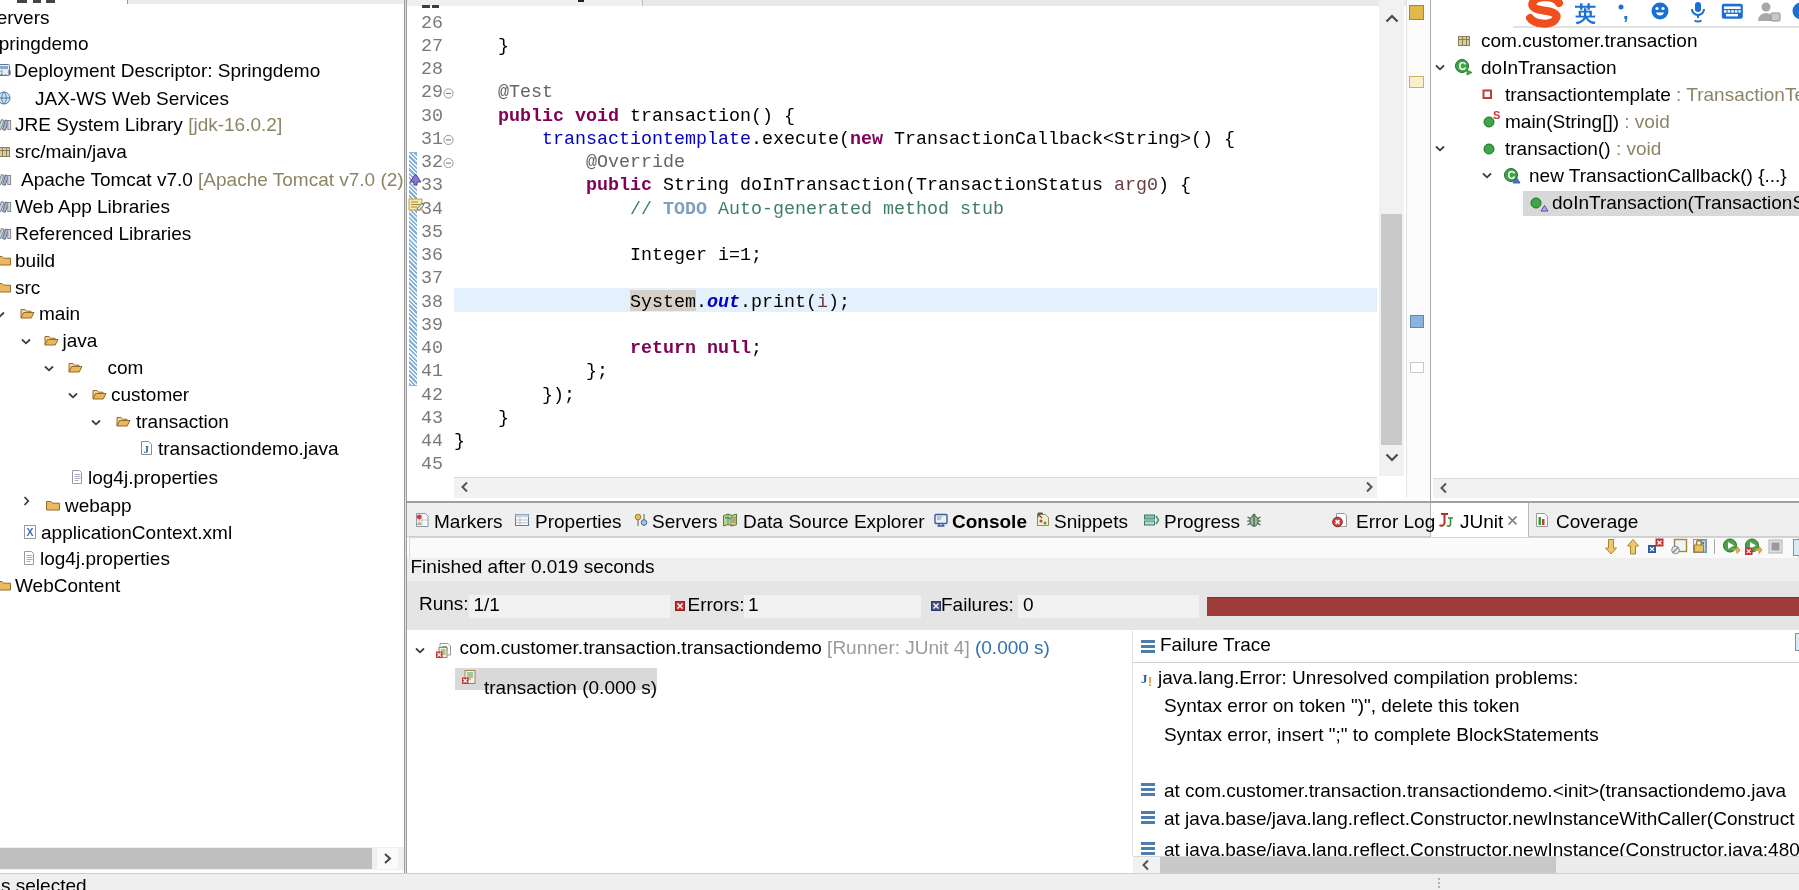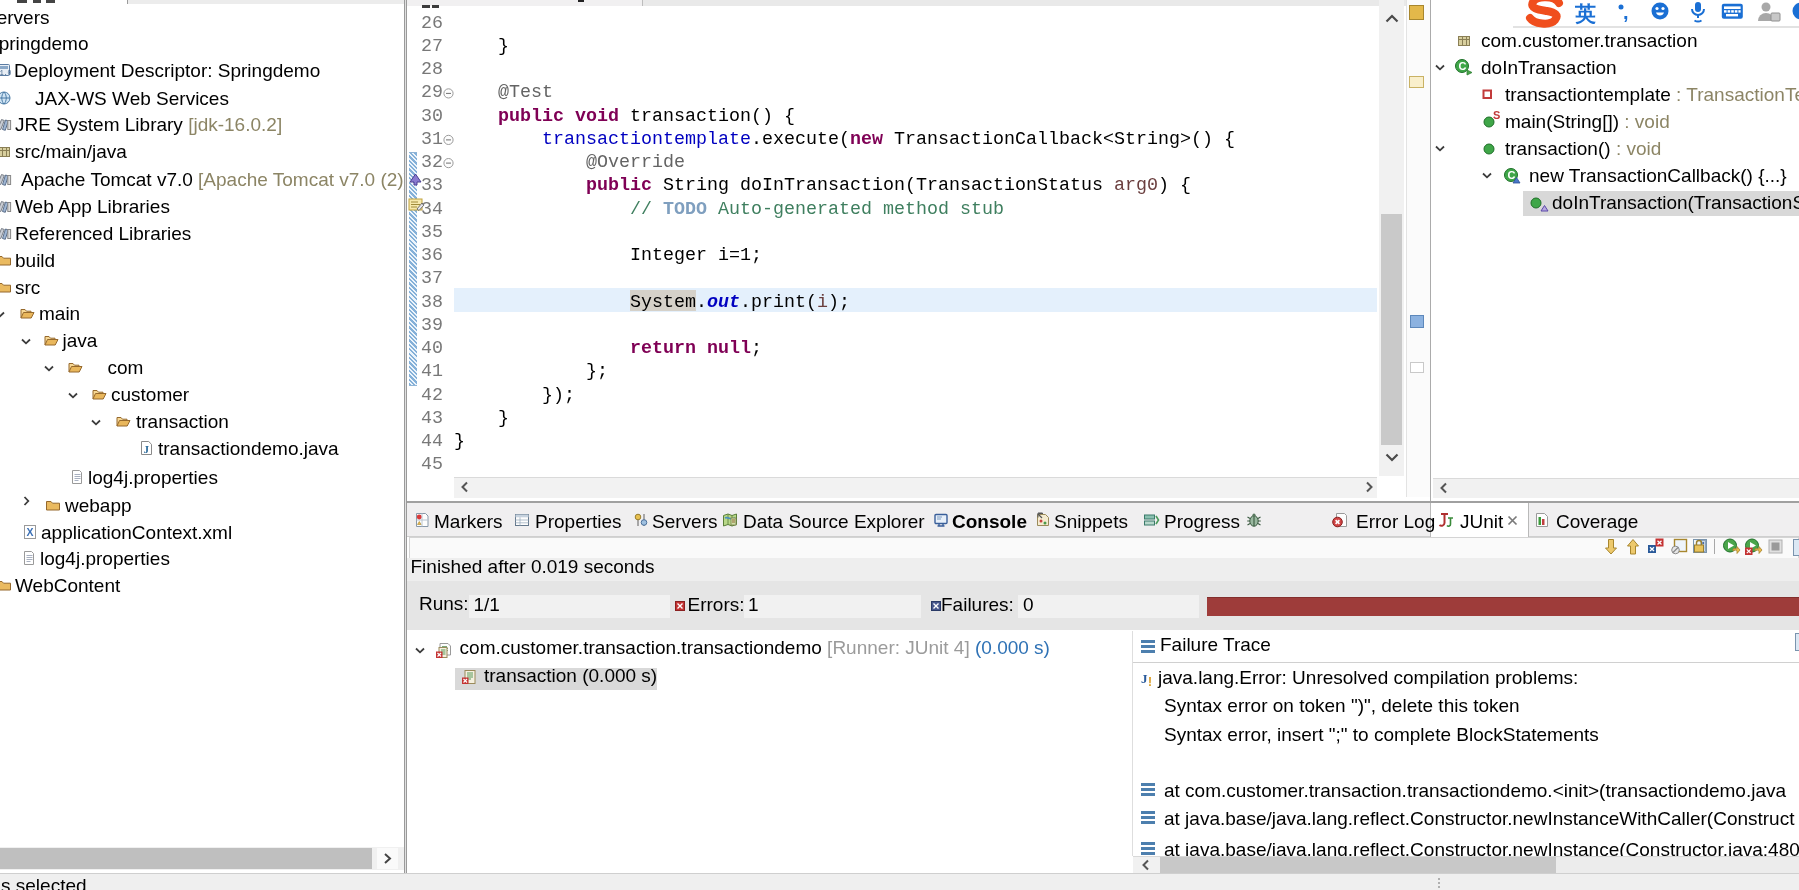--- a/index.html
+++ b/index.html
@@ -502,21 +502,21 @@
       <path d="M2.5 11 L6 14.5 M6 11 L2.5 14.5" stroke="#fff" stroke-width="1.2"></path>
     </svg>
 <div class="t" style="left:52.6px;top:136px;">com.customer.transaction.transactiondemo <span style="color:#9b9b9b">[Runner: JUnit 4]</span> <span style="color:#2f72b5">(0.000 s)</span></div>
 <div class="ab" style="left:48px;top:167px;width:202px;height:22px;background:#d9d9d9;"></div>
 <svg style="left:54px;top:168px" width="16" height="16">
       <rect x="4" y="1.5" width="10" height="13" fill="#f5f0e0" stroke="#9a8a5a"></rect>
       <path d="M6 4h6M6 6h6M6 8h6M6 10h4" stroke="#5a9a5a" stroke-width="1.1"></path>
       <rect x="1" y="8.5" width="6.5" height="6.5" fill="#c43333"></rect>
       <path d="M2.5 10 L6 13.5 M6 10 L2.5 13.5" stroke="#fff" stroke-width="1.2"></path>
     </svg>
-<div class="t" style="left:77px;top:164px;">transaction (0.000 s)</div>
+<div class="t" style="left:77px;top:176px;">transaction (0.000 s)</div>
 <div class="ab" style="left:725px;top:130px;width:1px;height:225px;background:#dedede;"></div>
 
 <svg style="left:734px;top:138px" width="15" height="15">
       <rect x="0" y="1" width="14" height="3" fill="#4d7fae"></rect>
       <rect x="0" y="6" width="14" height="3" fill="#4d7fae"></rect>
       <rect x="0" y="11" width="14" height="3" fill="#4d7fae"></rect>
     </svg>
 <div class="t" style="left:753px;top:133px;">Failure Trace</div>
 <div class="ab" style="left:726px;top:161px;width:666px;height:1px;background:#d0d0d0;"></div>
 <div class="ab" style="left:1388px;top:132px;width:4px;height:16px;background:#dce8f4;border:1px solid #7a94ae;border-right:none;"></div>

